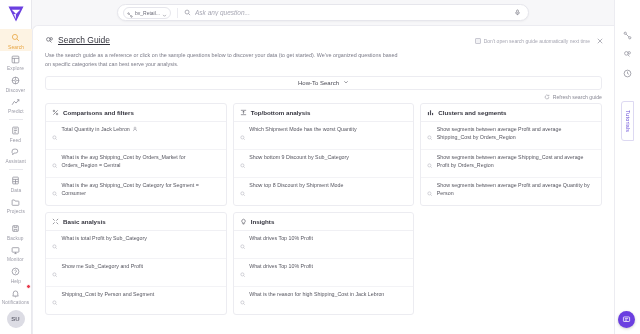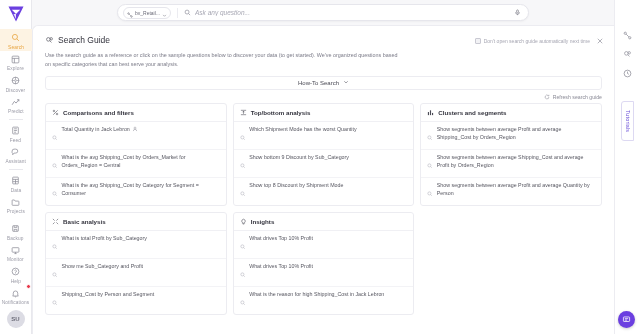--- a/index.html
+++ b/index.html
@@ -90,21 +90,21 @@
     border: 1px solid #ececf1;
     border-right: none; border-bottom: none;
     overflow: hidden;
   }
   .panel-head {
     display: flex; align-items: flex-start;
     padding: 9px 10px 0 12px;
   }
   .panel-title {
     display: flex; align-items: center; gap: 4px;
-    font-size: 8.5px; color: #32323c; font-weight: normal;
+    font-size: 8.5px; color: #32323c; font-weight: normal; text-decoration: underline;
   }
   .panel-title .ic { color: #55555f; display:flex; }
   .head-right { margin-left: auto; display: flex; align-items: center; gap: 6px; padding-top: 2px; }
   .chk-row { display: flex; align-items: center; gap: 3px; cursor: pointer; }
   .chkbox { width: 5.5px; height: 5.5px; border: .8px solid #c9c9d2; border-radius: 1px; background:#f2f2f5; }
   .chk-lbl { font-size: 5px; color: #a6a6b2; white-space: nowrap; }
   .close-x { color: #8a8a96; cursor: pointer; display:flex; }
 
   .desc {
     padding: 6px 60px 0 12px;

